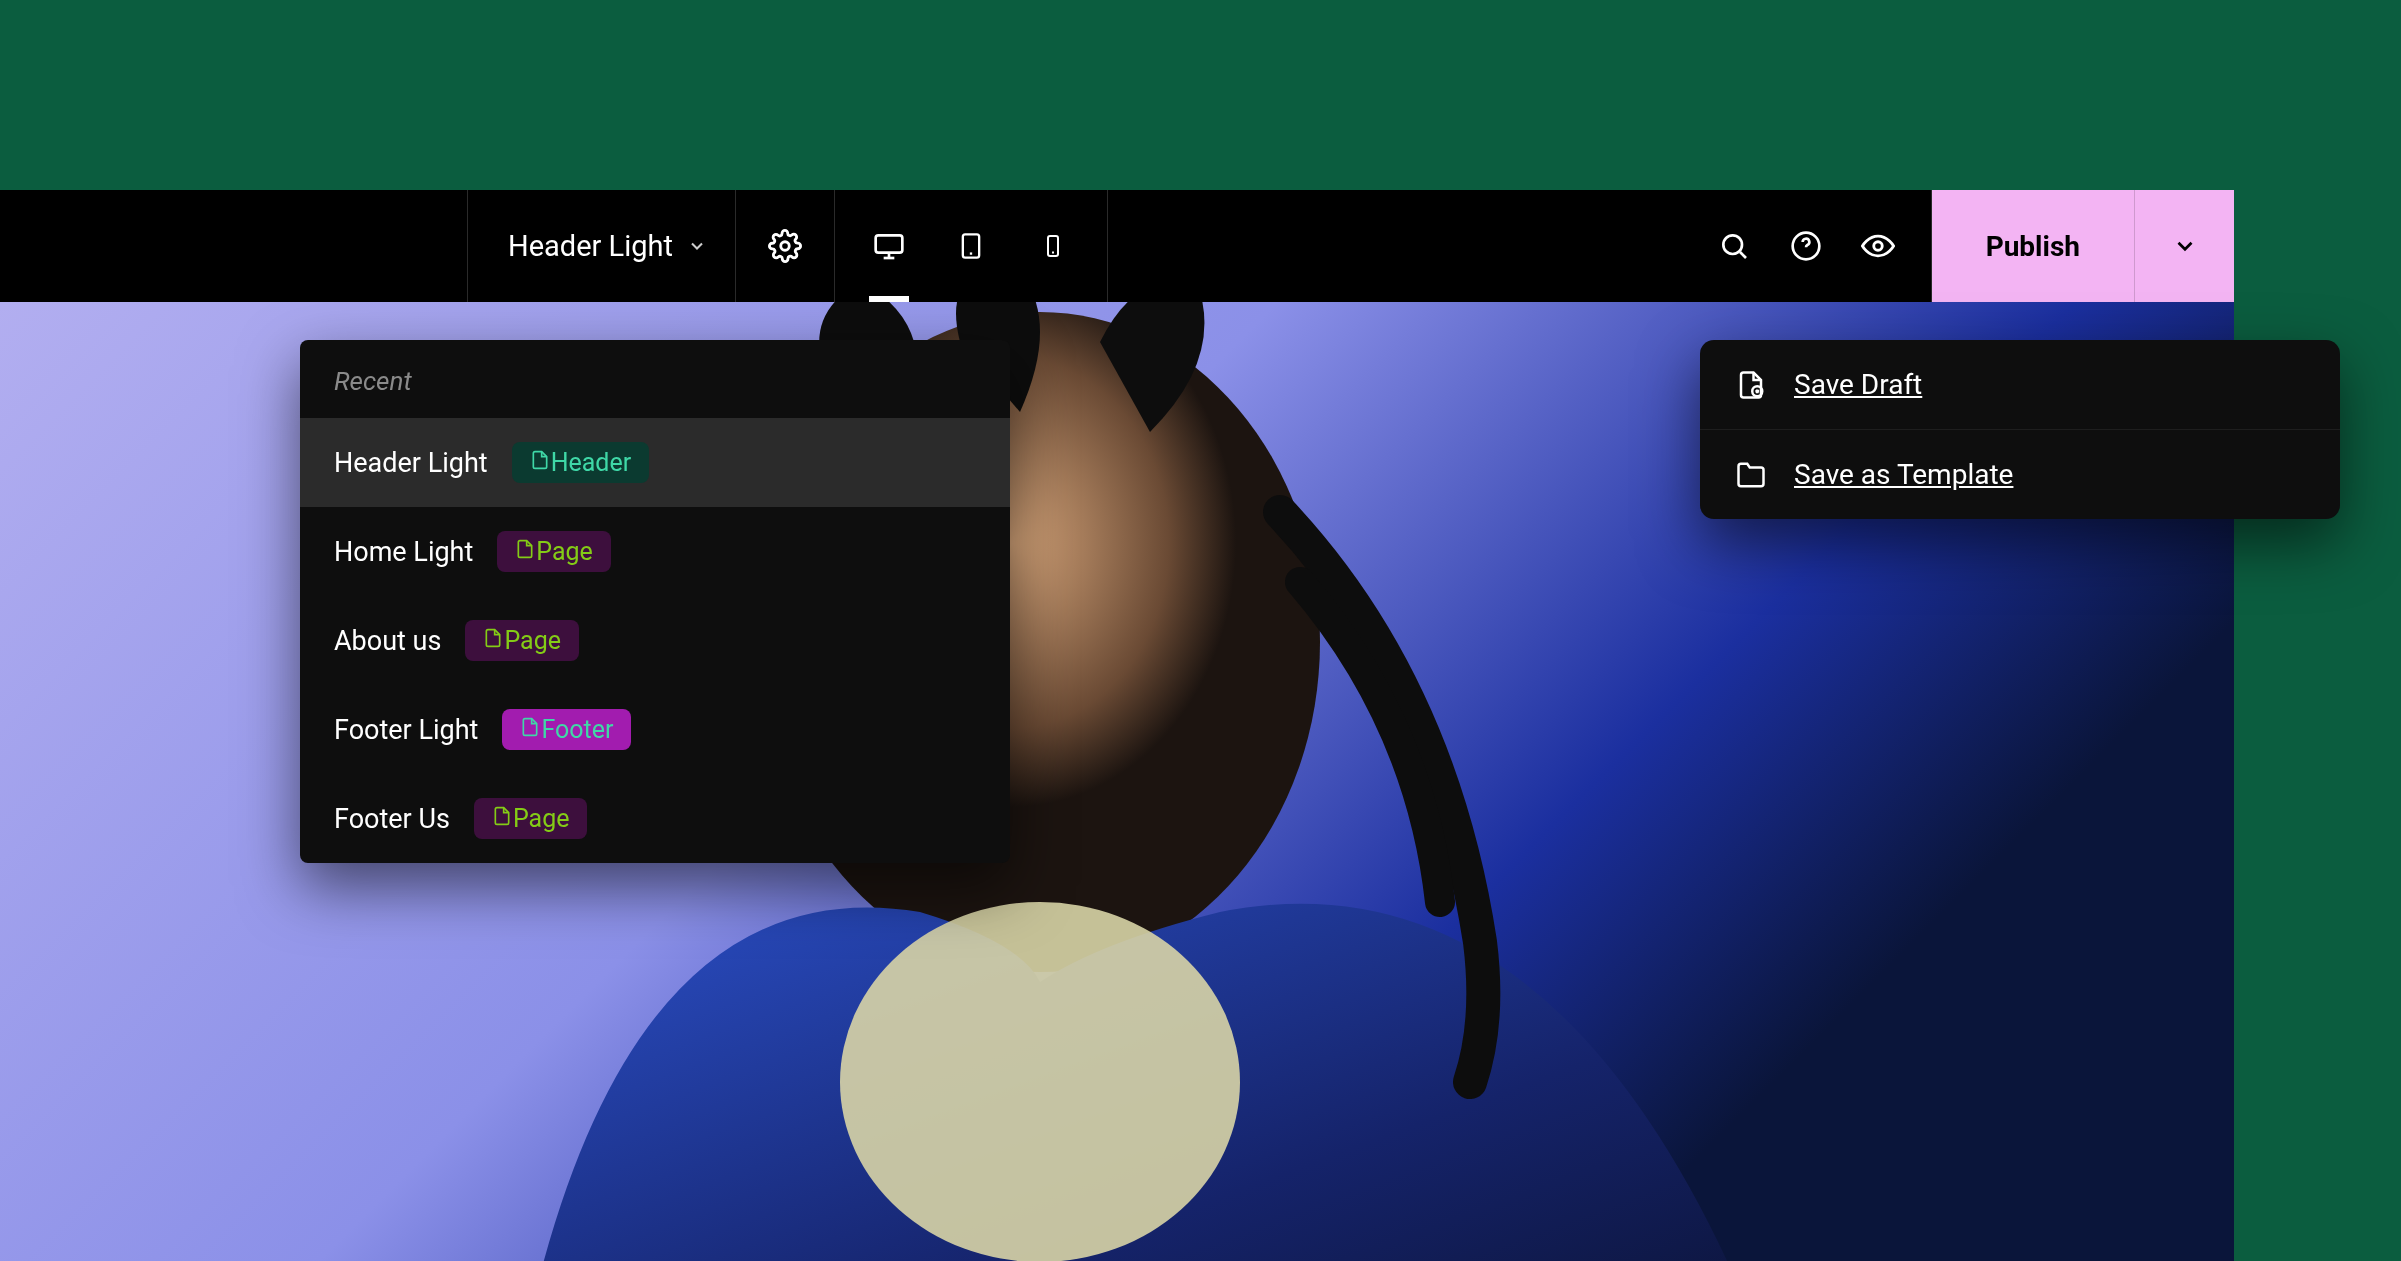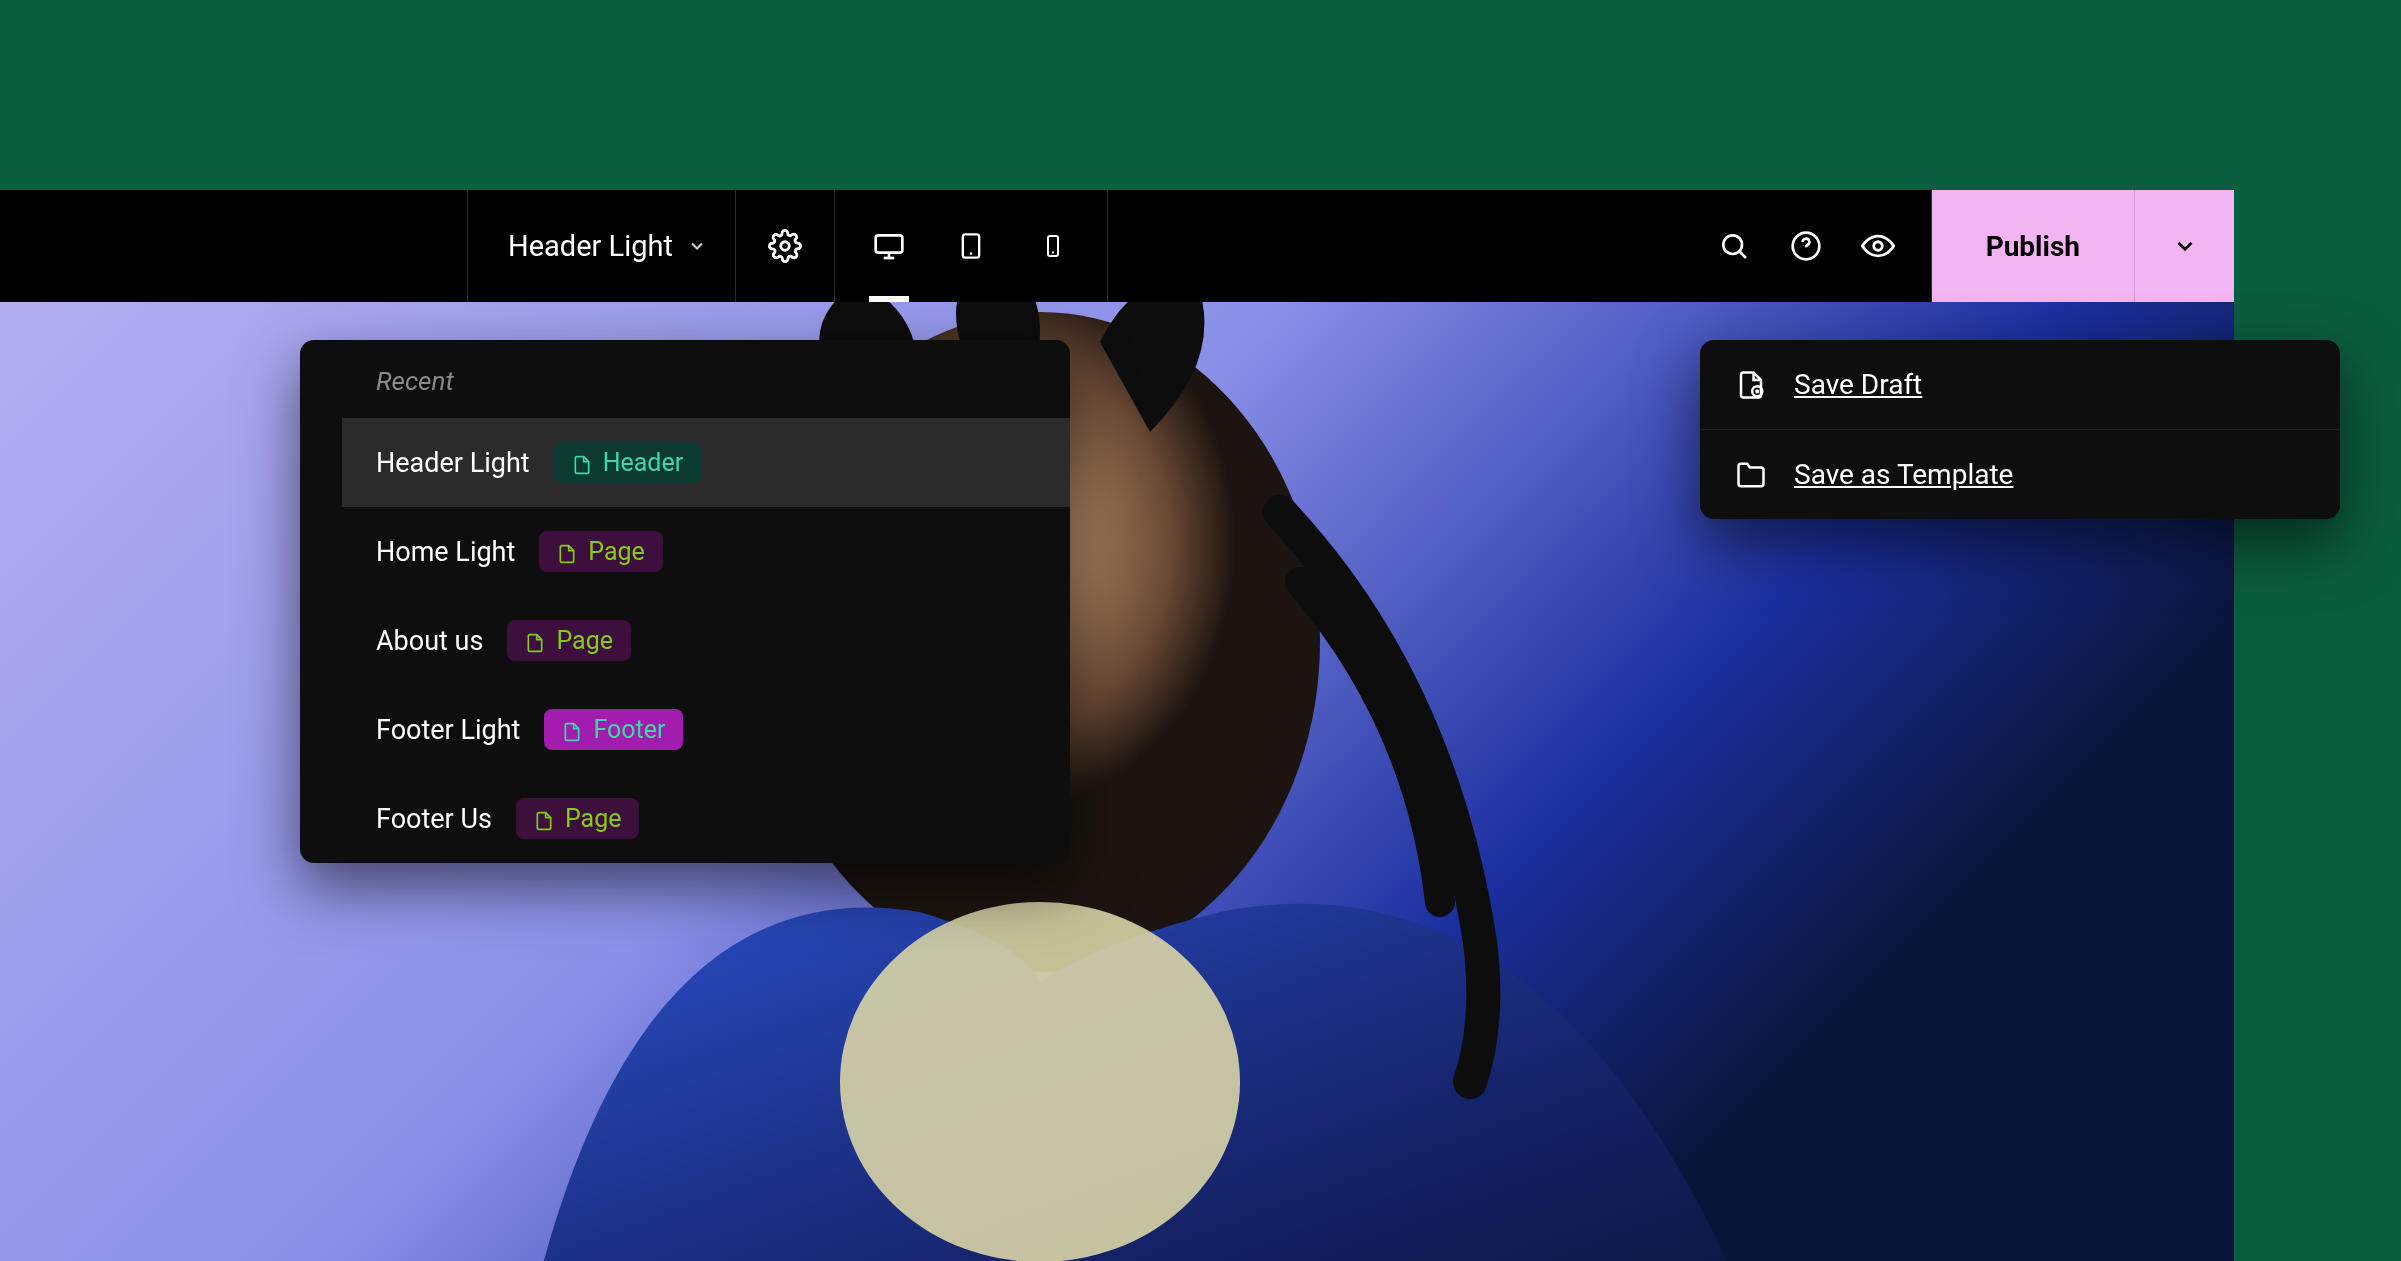--- a/index.html
+++ b/index.html
@@ -88,47 +88,46 @@
 .person {
   position:absolute;
   left:320px; top:-40px;
   width:1600px; height:1100px;
 }
 
 .dropdown {
   position: absolute;
   top: 340px;
   left: 300px;
-  width: 770px;
+  width: 710px;
   background: #0e0e0e;
-  border-radius: 14px;
+  border-radius: 8px;
   box-shadow: 0 24px 60px rgba(0,0,0,.55);
   overflow: hidden;
   color: #fff;
-  padding-left: 42px;
 }
 .dd-header {
   padding: 26px 34px 22px;
   font-size: 26px;
   font-style: italic;
   color: #8a8a8a;
 }
 .dd-item {
   display: flex;
   align-items: center;
   gap: 24px;
   padding: 24px 34px;
   font-size: 27px;
   cursor: pointer;
 }
 .dd-item.active { background: #2b2b2b; }
 .badge {
   display: inline-flex;
-  align-items: flex-end;
-  gap: 11px;
+  align-items: flex-start;
+  gap: 1px;
   padding: 6px 18px;
   border-radius: 8px;
   font-size: 25px;
 }
 .badge-header { background: #0b3a30; color: #3fd8a7; }
 .badge-page   { background: #3d0f3d; color: #84cc16; }
 .badge-footer { background: #a21caf; color: #3fd8a7; }
 
 .pubmenu {
   position: absolute;

